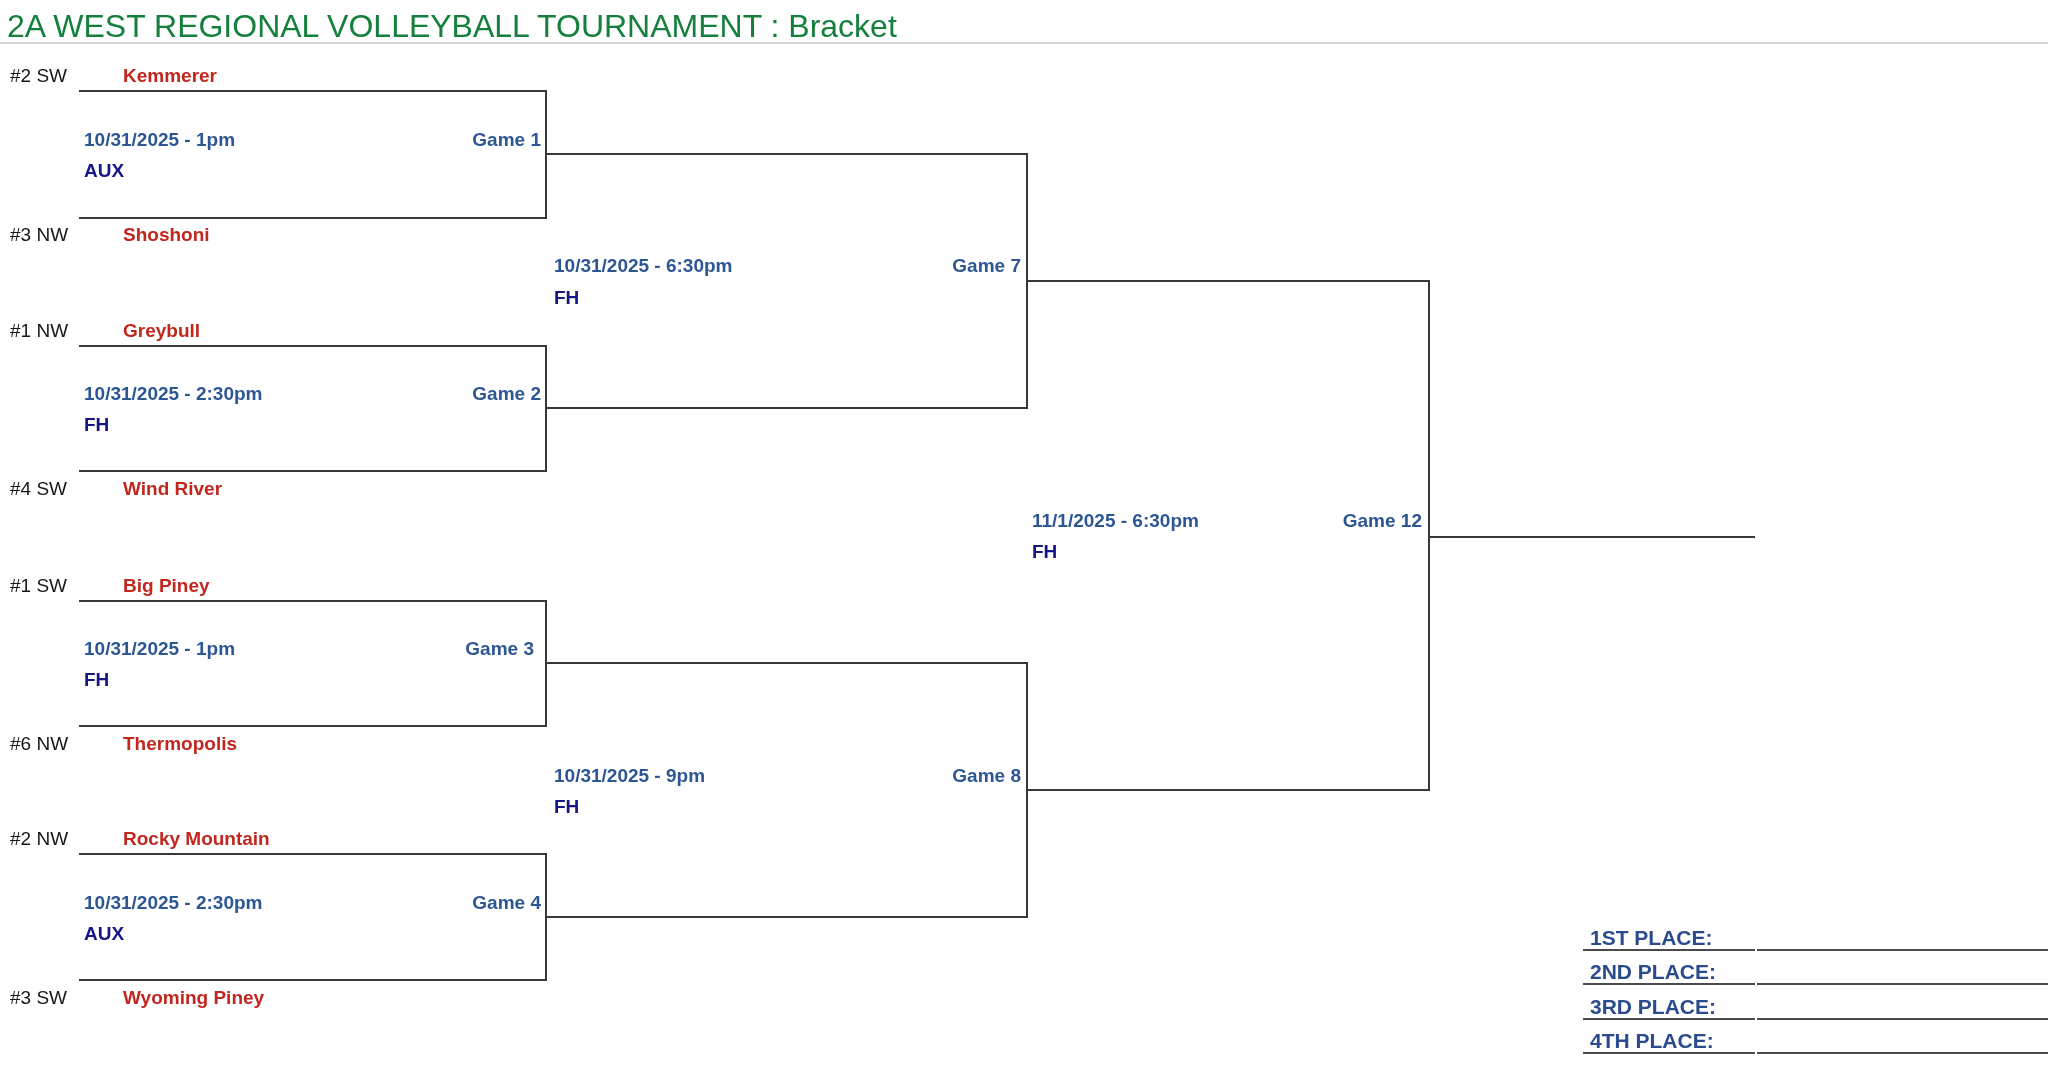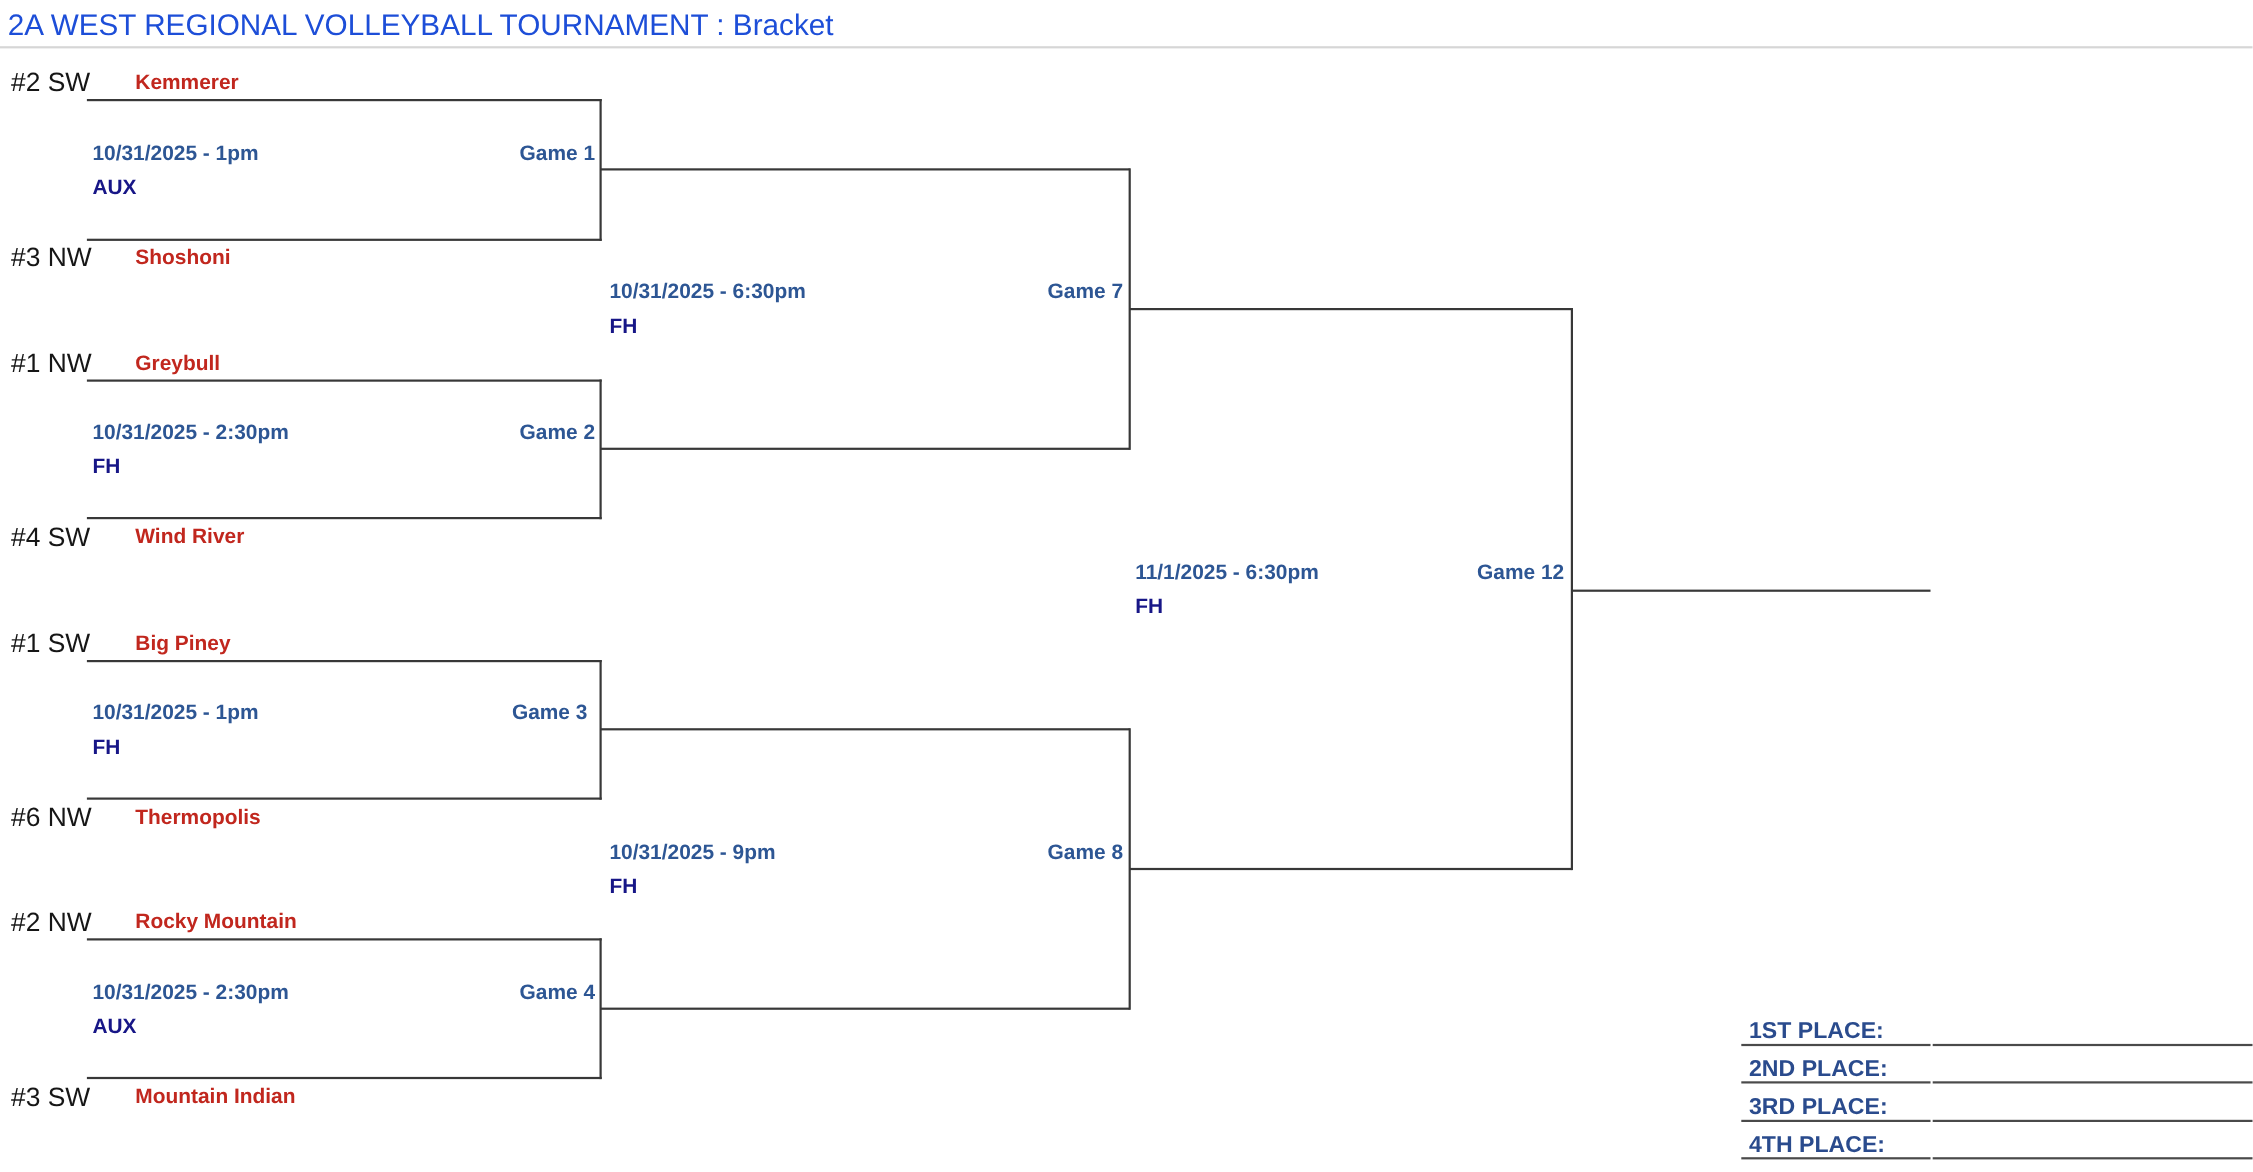--- a/index.html
+++ b/index.html
@@ -6,30 +6,30 @@
   .page{
     position:relative;
     width:2048px;height:1065px;
     background:#ffffff;
     font-family:"Liberation Sans","DejaVu Sans",sans-serif;
     overflow:hidden;
   }
   .abs{position:absolute;}
   .title{
     left:7px;top:8px;
-    font-size:27px;color:#1d4ed8;
+    font-size:32px;color:#15803d;
     white-space:nowrap;letter-spacing:0;
   }
   .sep{
     left:0;top:42px;width:2048px;height:2px;background:#d6d6d6;
   }
   .hline{height:2px;background:#383838;}
   .vline{width:2px;background:#383838;}
   .seed{
-    font-size:24px;color:#161616;line-height:26px;white-space:nowrap;
+    font-size:19px;color:#161616;line-height:26px;white-space:nowrap;
   }
   .team{
     font-size:19px;font-weight:bold;color:#c1271e;line-height:26px;white-space:nowrap;margin-left:40px;
   }
   .gdate,.glabel{
     font-size:19px;font-weight:bold;color:#2d5694;line-height:26px;white-space:nowrap;
   }
   .glabel{width:200px;text-align:right;}
   .venue{
     font-size:19px;font-weight:bold;color:#171687;line-height:26px;white-space:nowrap;
@@ -62,21 +62,21 @@
   <div class="abs seed" style="left:10px;top:573px">#1 SW</div>
   <div class="abs team" style="left:83px;top:573px">Big Piney</div>
 
   <div class="abs seed" style="left:10px;top:731px">#6 NW</div>
   <div class="abs team" style="left:83px;top:731px">Thermopolis</div>
 
   <div class="abs seed" style="left:10px;top:826px">#2 NW</div>
   <div class="abs team" style="left:83px;top:826px">Rocky Mountain</div>
 
   <div class="abs seed" style="left:10px;top:985px">#3 SW</div>
-  <div class="abs team" style="left:83px;top:985px">Mountain Indian</div>
+  <div class="abs team" style="left:83px;top:985px">Wyoming Piney</div>
 
   <div class="abs gdate" style="left:84px;top:127px">10/31/2025 - 1pm</div>
   <div class="abs glabel" style="left:341px;top:127px">Game 1</div>
   <div class="abs venue" style="left:84px;top:158px">AUX</div>
 
   <div class="abs gdate" style="left:84px;top:381px">10/31/2025 - 2:30pm</div>
   <div class="abs glabel" style="left:341px;top:381px">Game 2</div>
   <div class="abs venue" style="left:84px;top:412px">FH</div>
 
   <div class="abs gdate" style="left:84px;top:636px">10/31/2025 - 1pm</div>

